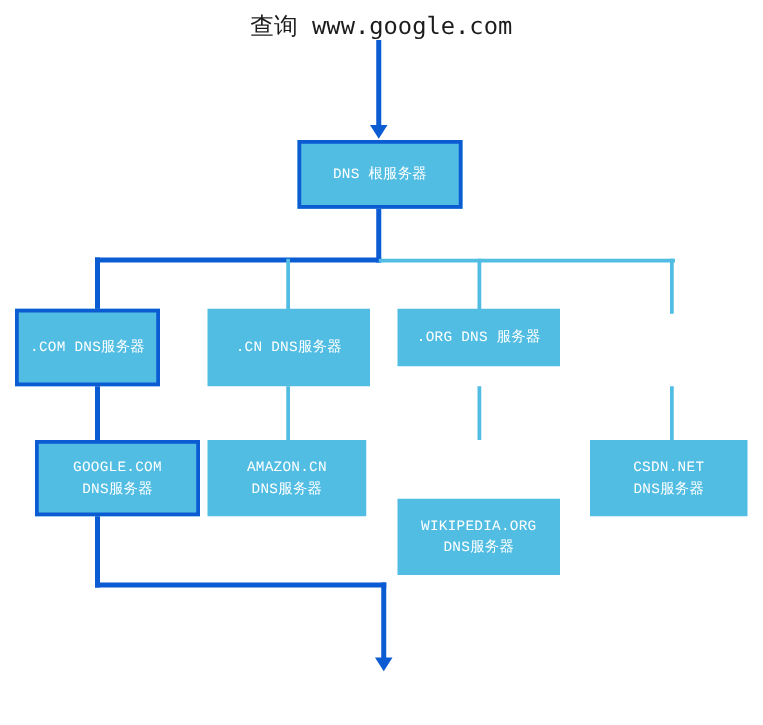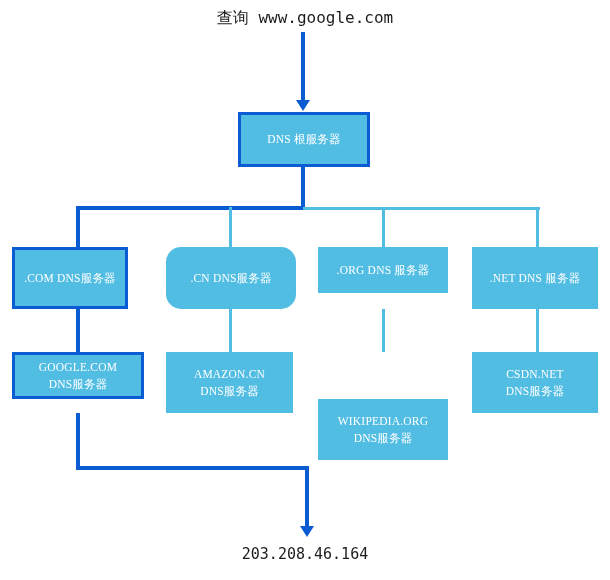--- a/index.html
+++ b/index.html
@@ -18,21 +18,21 @@
   .node {
     position: absolute;
     box-sizing: border-box;
     background: #52bde3;
     color: #ffffff;
     display: flex;
     flex-direction: column;
     align-items: center;
     justify-content: center;
     text-align: center;
-    font-family: Liberation Serif, serif;
+    font-family: Liberation Mono, monospace;
     font-size: 11.5px;
     line-height: 17px;
     letter-spacing: 0.2px;
     white-space: pre;
   }
   .node.highlight {
     border: 3px solid #0b5bd3;
   }
   .node .line2 {
     display: block;
@@ -55,21 +55,21 @@
   }
   .caption {
     position: absolute;
     color: #1c1c1c;
     font-family: "DejaVu Sans Mono", "Liberation Mono", monospace;
     font-size: 15px;
     white-space: pre;
     text-align: center;
   }
   .caption.query {
-    font-size: 16px;
+    font-size: 19px;
   }
 </style>
 </head>
 <body>
 
 <div id="diagram">
 
   <div class="caption query" style="left:0; top:8px; width:610px;">查询 www.google.com</div>
 
   <div class="conn hl" style="left:301px; top:32px; width:4px; height:70px;"></div>
@@ -85,36 +85,33 @@
   <div class="conn" style="left:303px; top:207px; width:237px; height:3px;"></div>
 
   <div class="conn hl" style="left:76px; top:206px; width:4px; height:45px;"></div>
   <div class="conn" style="left:229px; top:207px; width:3px; height:44px;"></div>
   <div class="conn" style="left:382px; top:207px; width:3px; height:44px;"></div>
   <div class="conn" style="left:536px; top:207px; width:3px; height:44px;"></div>
 
   <div class="node highlight" style="left:12px; top:247px; width:116px; height:62px;">
     <span>.COM DNS服务器</span>
   </div>
-  <div class="node" style="left:166px; top:247px; width:130px; height:62px;border-radius:15px;">
+  <div class="node" style="left:166px; top:247px; width:130px; height:62px;">
     <span>.CN DNS服务器</span>
   </div>
   <div class="node" style="left:318px; top:247px; width:130px; height:46px;">
     <span>.ORG DNS 服务器</span>
-  </div>
-  <div class="node" style="left:472px; top:247px; width:126px; height:62px;">
-    <span>.NET DNS 服务器</span>
   </div>
 
   <div class="conn hl" style="left:76px; top:309px; width:4px; height:43px;"></div>
   <div class="conn" style="left:229px; top:309px; width:3px; height:43px;"></div>
   <div class="conn" style="left:382px; top:309px; width:3px; height:43px;"></div>
   <div class="conn" style="left:536px; top:309px; width:3px; height:43px;"></div>
 
-  <div class="node highlight" style="left:12px; top:352px; width:132px; height:47px;">
+  <div class="node highlight" style="left:28px; top:352px; width:132px; height:61px;">
     <span>GOOGLE.COM</span>
     <span class="line2">DNS服务器</span>
   </div>
   <div class="node" style="left:166px; top:352px; width:127px; height:61px;">
     <span>AMAZON.CN</span>
     <span class="line2">DNS服务器</span>
   </div>
   <div class="node" style="left:318px; top:352px; width:130px; height:61px;margin-top:47px;">
     <span>WIKIPEDIA.ORG</span>
     <span class="line2">DNS服务器</span>
@@ -122,15 +119,14 @@
   <div class="node" style="left:472px; top:352px; width:126px; height:61px;">
     <span>CSDN.NET</span>
     <span class="line2">DNS服务器</span>
   </div>
 
   <div class="conn hl" style="left:76px; top:413px; width:4px; height:57px;"></div>
   <div class="conn hl" style="left:76px; top:466px; width:233px; height:4px;"></div>
   <div class="conn hl" style="left:305px; top:466px; width:4px; height:62px;"></div>
   <div class="arrowhead" style="left:300px; top:526px;"></div>
 
-  <div class="caption" style="left:0; top:545px; width:610px;">203.208.46.164</div>
 
 </div>
 
 </body></html>

